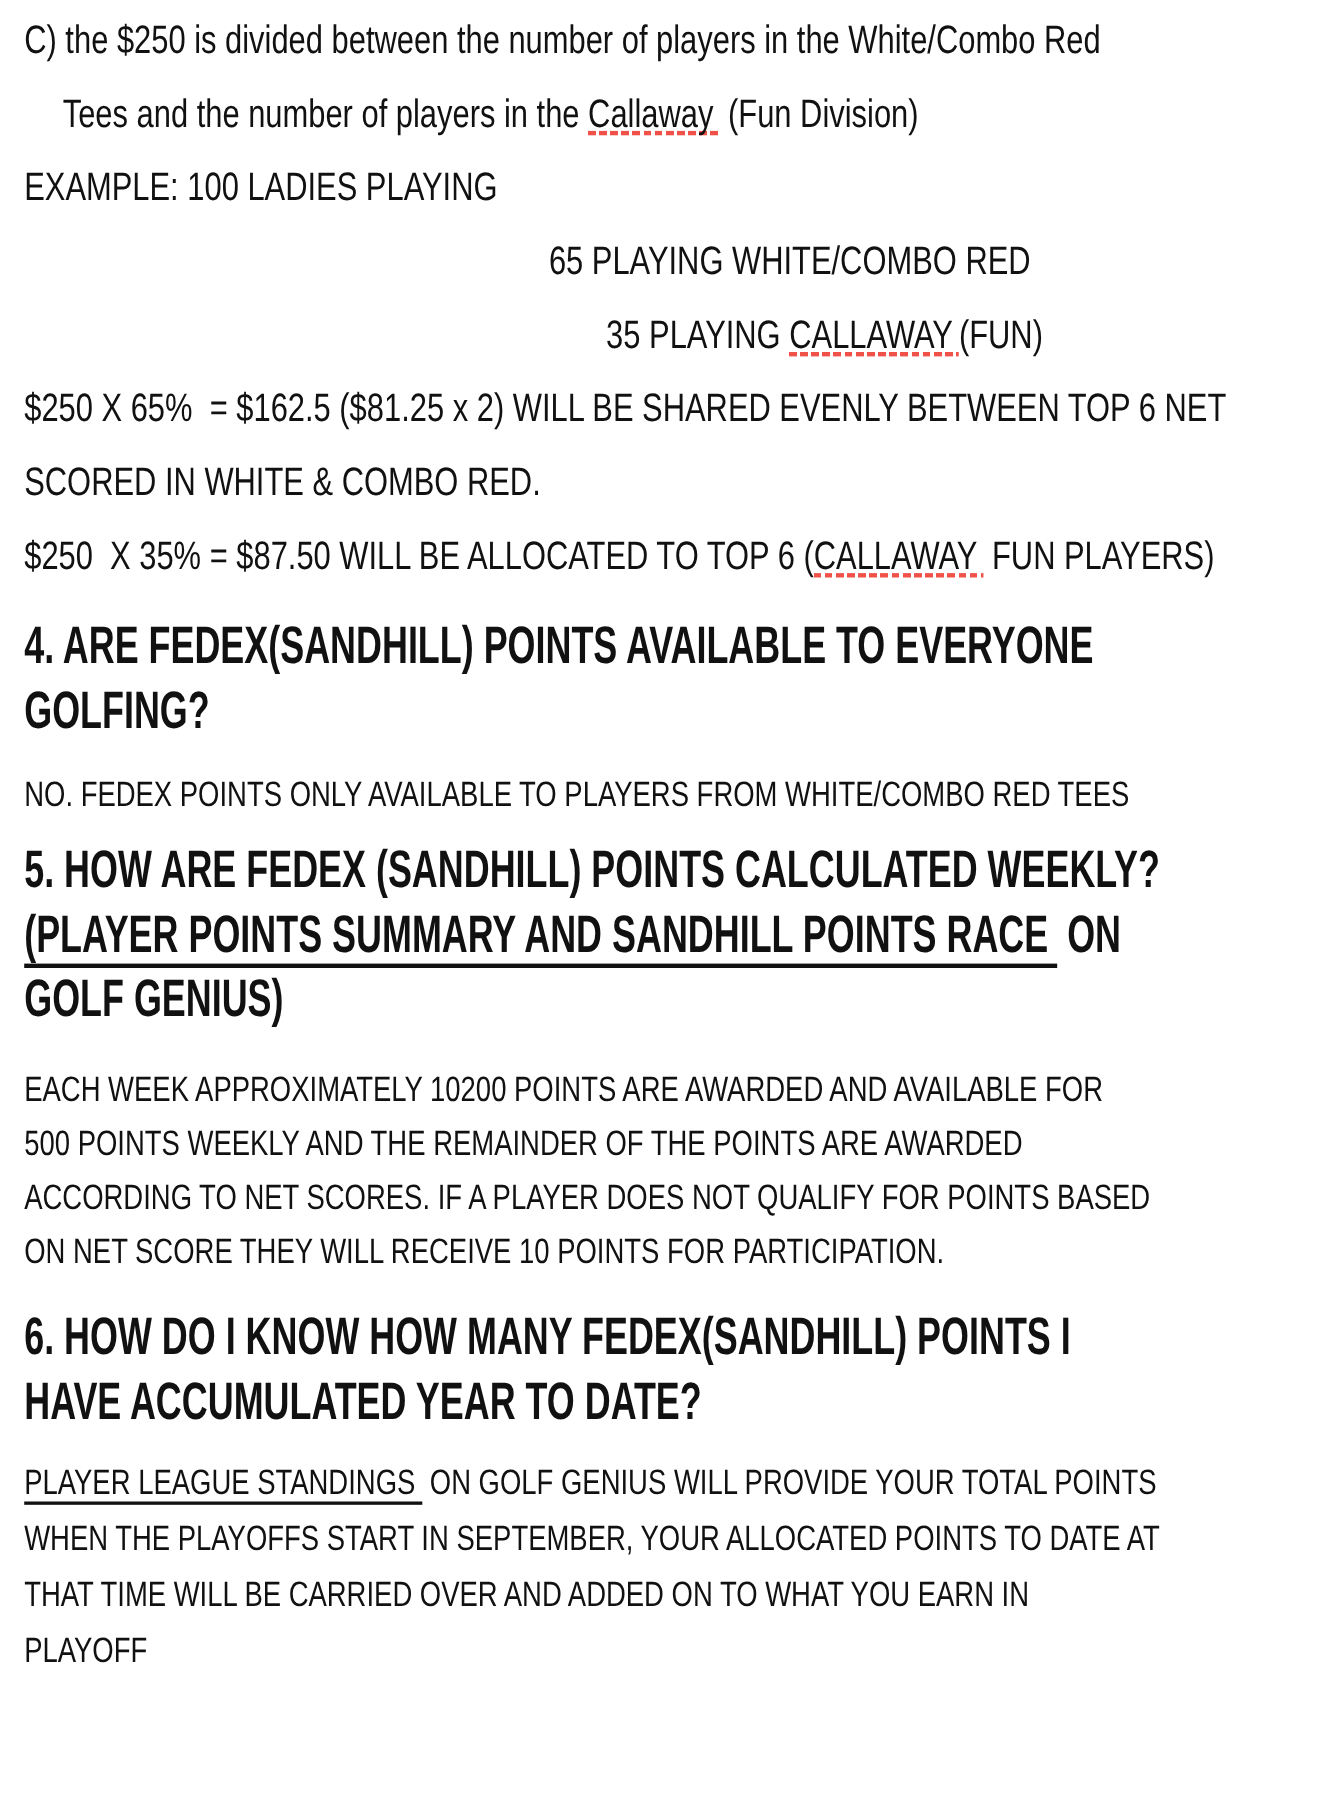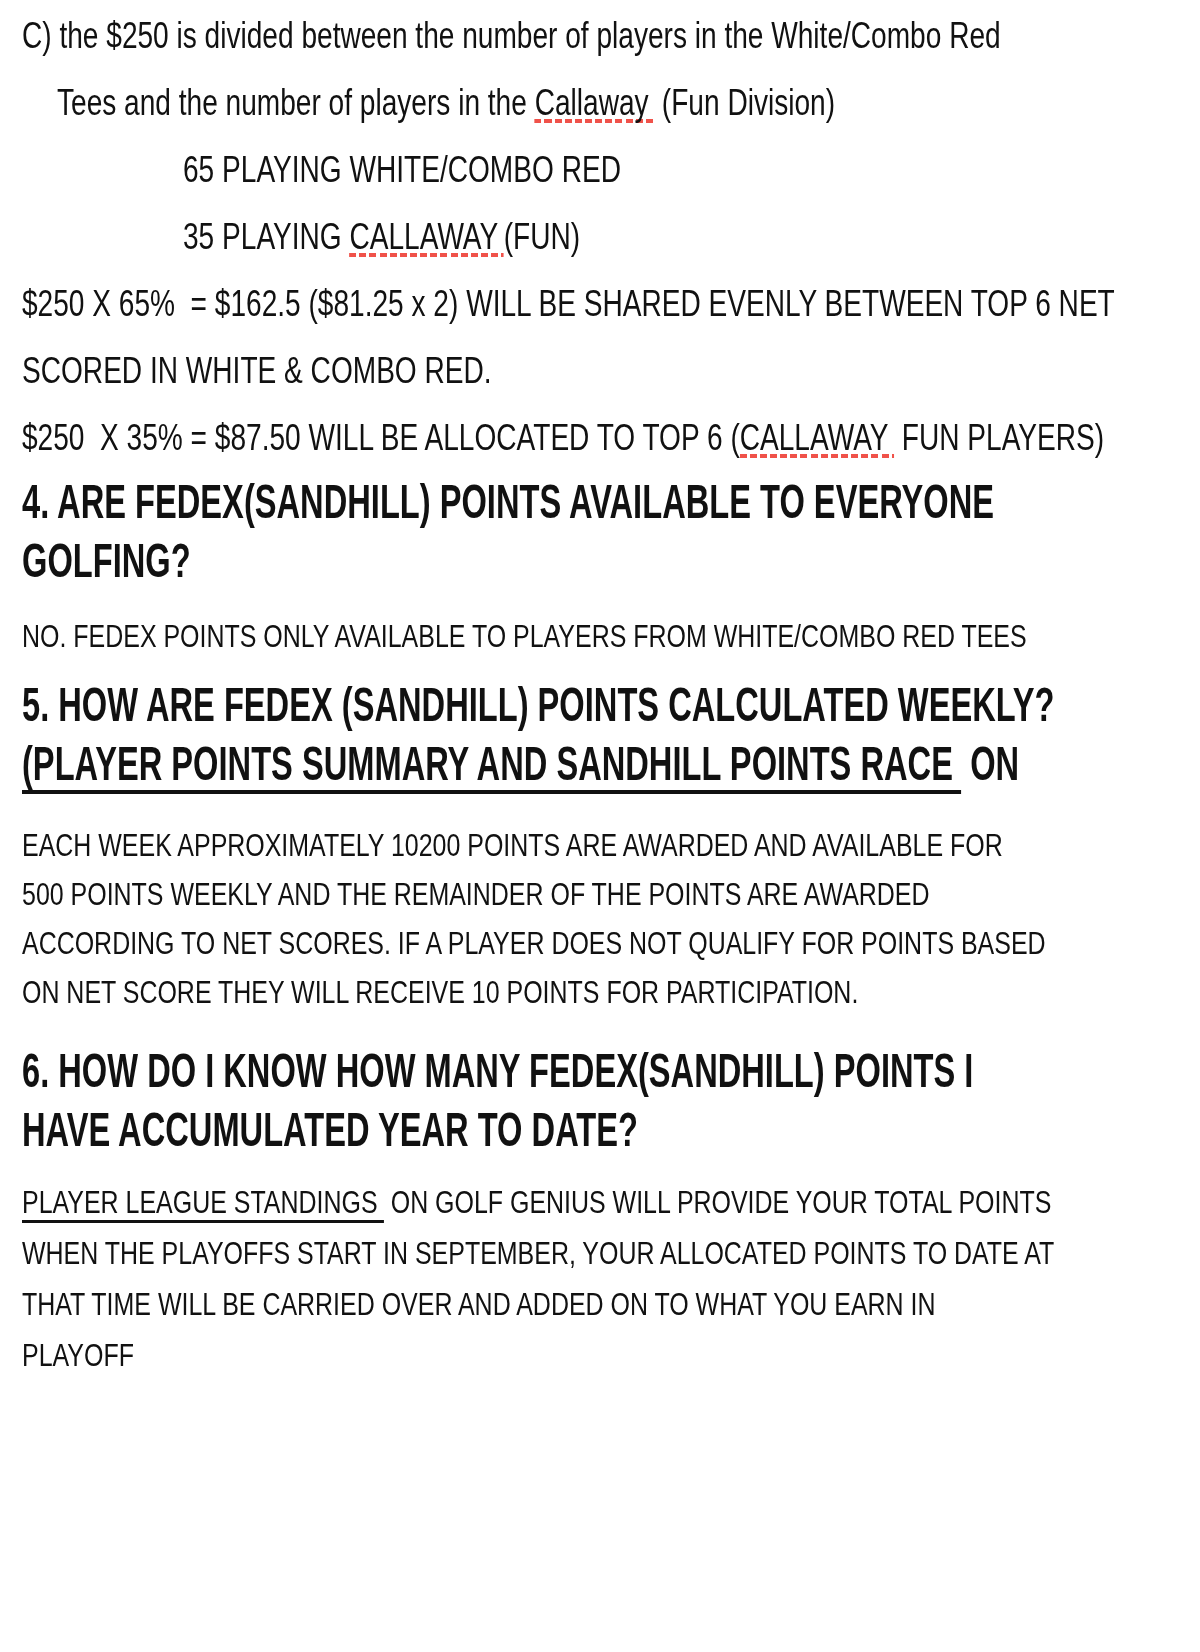--- a/index.html
+++ b/index.html
@@ -30,23 +30,23 @@
   
   .b{font-size:32px;line-height:49px;text-align:right;}
   .b .tx{transform:scaleX(0.78);}
   .b2{font-size:32px;line-height:51px;}
   .b2 .tx{transform:scaleX(0.78);}
   
   .h{font-size:48px;line-height:59px;font-weight:bold;}
   .h .tx{transform:scaleX(0.68);}
 
   .ind1{padding-left:35px;}
-  .ind2{padding-left:161px;}
+  .ind2{padding-left:161px;text-align:right;}
 
-  .mt-h4{margin-top:1px;}
+  .mt-h4{margin-top:20px;}
   .mt-a4{margin-top:22px;}
   .mt-h5{margin-top:14px;}
   .mt-a5{margin-top:28px;}
   .mt-h6{margin-top:24px;}
   .mt-a6a{margin-top:18px;text-align:right;}
   .mt-a6b{margin-top:0;}
 
   
   .sq{
     background-image:repeating-linear-gradient(90deg,var(--sq) 0 9px,transparent 9px 13px);
@@ -61,38 +61,40 @@
 </style>
 </head>
 <body>
 
 <div class="page">
 
   <div class="ln a"><span class="tx"><span>C) the $250 is divided between the number of players in the White/Combo Red</span></span></div>
 
   <div class="ln a ind1"><span class="tx"><span>Tees and the number of players in the </span><span class="sq">Callaway</span><span> (Fun Division)</span></span></div>
 
+  <div class="ln a"><span class="tx"><span>EXAMPLE: 100 LADIES PLAYING</span></span></div>
 
   <div class="ln a ind2"><span class="tx"><span>65 PLAYING WHITE/COMBO RED</span></span></div>
 
   <div class="ln a ind2"><span class="tx"><span>35 PLAYING </span><span class="sq">CALLAWAY</span><span>(FUN)</span></span></div>
 
   <div class="ln a"><span class="tx"><span>$250 X 65%  = $162.5 ($81.25 x 2) WILL BE SHARED EVENLY BETWEEN TOP 6 NET</span></span></div>
 
   <div class="ln a"><span class="tx"><span>SCORED IN WHITE &amp; COMBO RED.</span></span></div>
 
   <div class="ln a"><span class="tx"><span>$250  X 35% = $87.50 WILL BE ALLOCATED TO TOP 6 (</span><span class="sq">CALLAWAY</span><span> FUN PLAYERS)</span></span></div>
 
   <div class="ln h mt-h4"><span class="tx"><span>4. ARE FEDEX(SANDHILL) POINTS AVAILABLE TO EVERYONE</span></span></div>
   <div class="ln h"><span class="tx"><span>GOLFING?</span></span></div>
 
   <div class="ln b mt-a4"><span class="tx"><span>NO. FEDEX POINTS ONLY AVAILABLE TO PLAYERS FROM WHITE/COMBO RED TEES</span></span></div>
 
   <div class="ln h mt-h5"><span class="tx"><span>5. HOW ARE FEDEX (SANDHILL) POINTS CALCULATED WEEKLY?</span></span></div>
   <div class="ln h"><span class="tx"><span class="u-h">(PLAYER POINTS SUMMARY AND SANDHILL POINTS RACE</span><span> ON</span></span></div>
+  <div class="ln h"><span class="tx"><span>GOLF GENIUS)</span></span></div>
 
   <div class="ln b mt-a5"><span class="tx"><span>EACH WEEK APPROXIMATELY 10200 POINTS ARE AWARDED AND AVAILABLE FOR</span></span></div>
   <div class="ln b"><span class="tx"><span>500 POINTS WEEKLY AND THE REMAINDER OF THE POINTS ARE AWARDED</span></span></div>
   <div class="ln b"><span class="tx"><span>ACCORDING TO NET SCORES. IF A PLAYER DOES NOT QUALIFY FOR POINTS BASED</span></span></div>
   <div class="ln b"><span class="tx"><span>ON NET SCORE THEY WILL RECEIVE 10 POINTS FOR PARTICIPATION.</span></span></div>
 
   <div class="ln h mt-h6"><span class="tx"><span>6. HOW DO I KNOW HOW MANY FEDEX(SANDHILL) POINTS I</span></span></div>
   <div class="ln h"><span class="tx"><span>HAVE ACCUMULATED YEAR TO DATE?</span></span></div>
 
   <div class="ln b2 mt-a6a"><span class="tx"><span class="u-b">PLAYER LEAGUE STANDINGS</span><span> ON GOLF GENIUS WILL PROVIDE YOUR TOTAL POINTS</span></span></div>

